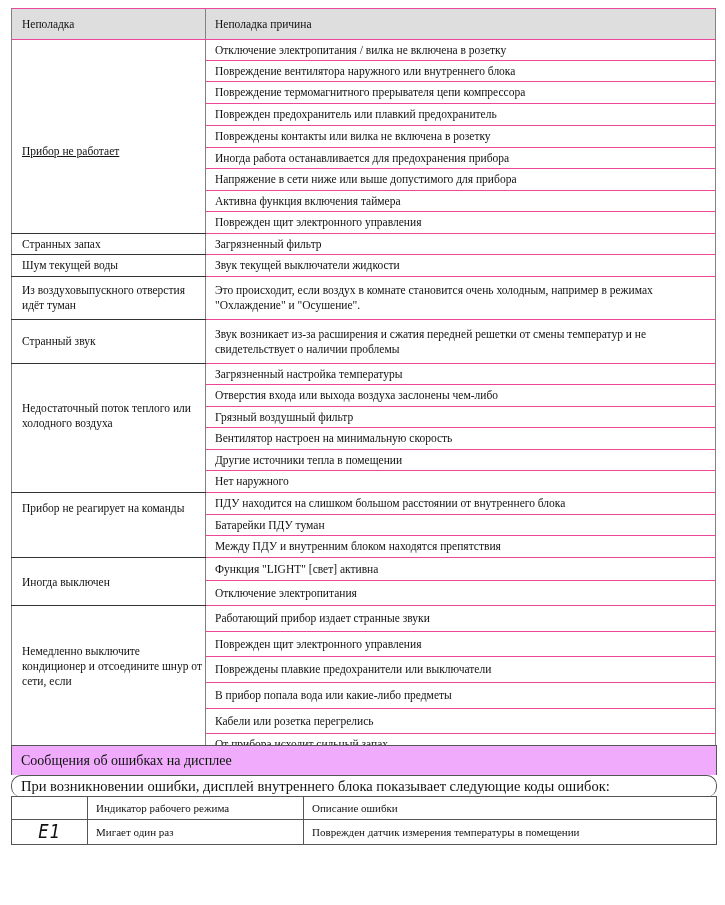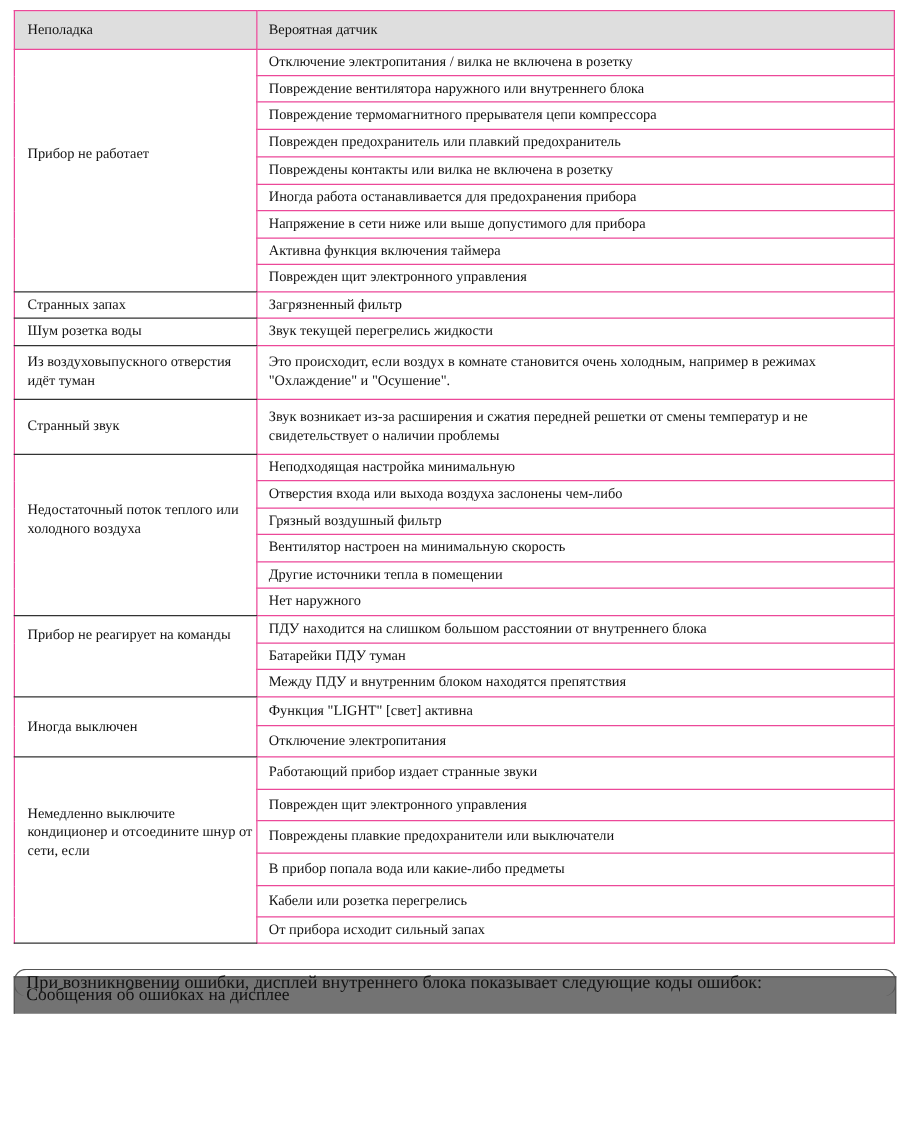--- a/index.html
+++ b/index.html
@@ -16,22 +16,22 @@
     border: 1px solid #ec4899; padding: 0 0 0 10px; vertical-align: middle;
     line-height: 15px;
   }
   .tbl td.prob { width: 183px; }
   .tbl tr.head td { background: #dedede; height: 30px; font-size: 11.5px; }
   .tbl td.cause { padding-left: 9px; }
   .grp td.prob { border-bottom: 1px solid #333; }
 
   .sec-title {
     position: absolute; left: 11px; top: 745px; width: 704px; height: 29px;
-    background: #737373; border: 1px solid #555; border-bottom: none;
-    font-size: 14px; line-height: 29px; padding-left: 0; margin-top: 36px;
+    background: #f0abfc; border: 1px solid #555; border-bottom: none;
+    font-size: 14px; line-height: 29px; padding-left: 0;
   }
   .sec-title span { padding-left: 9px; }
   .sec-sub {
     position: absolute; left: 11px; top: 775px; width: 704px; height: 21px;
     border-left: 1px solid #555; border-right: 1px solid #555;
     border-top: 1px solid #555;
     font-size: 14.5px; line-height: 21px; border-radius: 10px;
   }
   .sec-sub span { padding-left: 9px; }
   .err {
@@ -48,24 +48,24 @@
     letter-spacing: 1px; font-weight: normal; transform: scaleX(0.9); display: inline-block;
   }
 </style>
 </head>
 <body>
 
 <table class="tbl">
   <tbody id="tb-body">
     <tr class="head">
       <td class="prob">Неполадка</td>
-      <td class="cause">Вероятная датчик</td>
+      <td class="cause">Неполадка причина</td>
     </tr>
   <tr class="grp">
-        <td class="prob" rowspan="9" style="vertical-align: top; padding-top: 76px;">Прибор не работает</td>
+        <td class="prob" rowspan="9" style="vertical-align: top; padding-top: 104px; text-decoration: underline;">Прибор не работает</td>
         <td class="cause" style="height: 20px;">Отключение электропитания / вилка не включена в розетку</td>
       </tr>
       <tr class="grp">
         <td class="cause" style="height: 20px;">Повреждение вентилятора наружного или внутреннего блока</td>
       </tr>
       <tr class="grp">
         <td class="cause" style="height: 21px;">Повреждение термомагнитного прерывателя цепи компрессора</td>
       </tr>
       <tr class="grp">
         <td class="cause" style="height: 21px;">Поврежден предохранитель или плавкий предохранитель</td>
@@ -83,34 +83,34 @@
         <td class="cause" style="height: 20px;">Активна функция включения таймера</td>
       </tr>
       <tr class="grp">
         <td class="cause" style="height: 21px;">Поврежден щит электронного управления</td>
       </tr>
       <tr class="grp">
         <td class="prob" rowspan="1">Странных запах</td>
         <td class="cause" style="height: 20px;">Загрязненный фильтр</td>
       </tr>
       <tr class="grp">
-        <td class="prob" rowspan="1">Шум розетка воды</td>
-        <td class="cause" style="height: 21px;">Звук текущей перегрелись жидкости</td>
+        <td class="prob" rowspan="1">Шум текущей воды</td>
+        <td class="cause" style="height: 21px;">Звук текущей выключатели жидкости</td>
       </tr>
       <tr class="grp">
         <td class="prob" rowspan="1">Из воздуховыпускного отверстия идёт туман</td>
         <td class="cause" style="height: 42px; margin-top: 44px;">Это происходит, если воздух в комнате становится очень холодным, например  в режимах "Охлаждение" и "Осушение".</td>
       </tr>
       <tr class="grp">
         <td class="prob" rowspan="1">Странный звук</td>
         <td class="cause" style="height: 43px;">Звук возникает из-за расширения и сжатия передней решетки от смены температур и не свидетельствует о наличии проблемы</td>
       </tr>
       <tr class="grp">
         <td class="prob" rowspan="6" style="vertical-align: top; padding-top: 37px;">Недостаточный поток теплого или холодного воздуха</td>
-        <td class="cause" style="height: 20px;">Неподходящая настройка минимальную</td>
+        <td class="cause" style="height: 20px;">Загрязненный настройка температуры</td>
       </tr>
       <tr class="grp">
         <td class="cause" style="height: 21px;">Отверстия входа или выхода воздуха заслонены чем-либо</td>
       </tr>
       <tr class="grp">
         <td class="cause" style="height: 20px;">Грязный воздушный фильтр</td>
       </tr>
       <tr class="grp">
         <td class="cause" style="height: 21px;">Вентилятор настроен на минимальную скорость</td>
       </tr>
@@ -161,14 +161,24 @@
 
 <div class="sec-title">
   <span>Сообщения об ошибках на дисплее</span>
 </div>
 <div class="sec-sub">
   <span>При возникновении ошибки, дисплей внутреннего блока показывает следующие коды  ошибок:</span>
 </div>
 
 <table class="err">
   <tbody>
+    <tr class="ehead">
+      <td class="code"></td>
+      <td class="ind">Индикатор рабочего режима</td>
+      <td>Описание ошибки</td>
+    </tr>
+    <tr class="erow">
+      <td class="code"><span class="seg">E1</span></td>
+      <td class="ind">Мигает один раз</td>
+      <td>Поврежден датчик измерения температуры в помещении</td>
+    </tr>
   </tbody>
 </table>
 
 </body></html>

